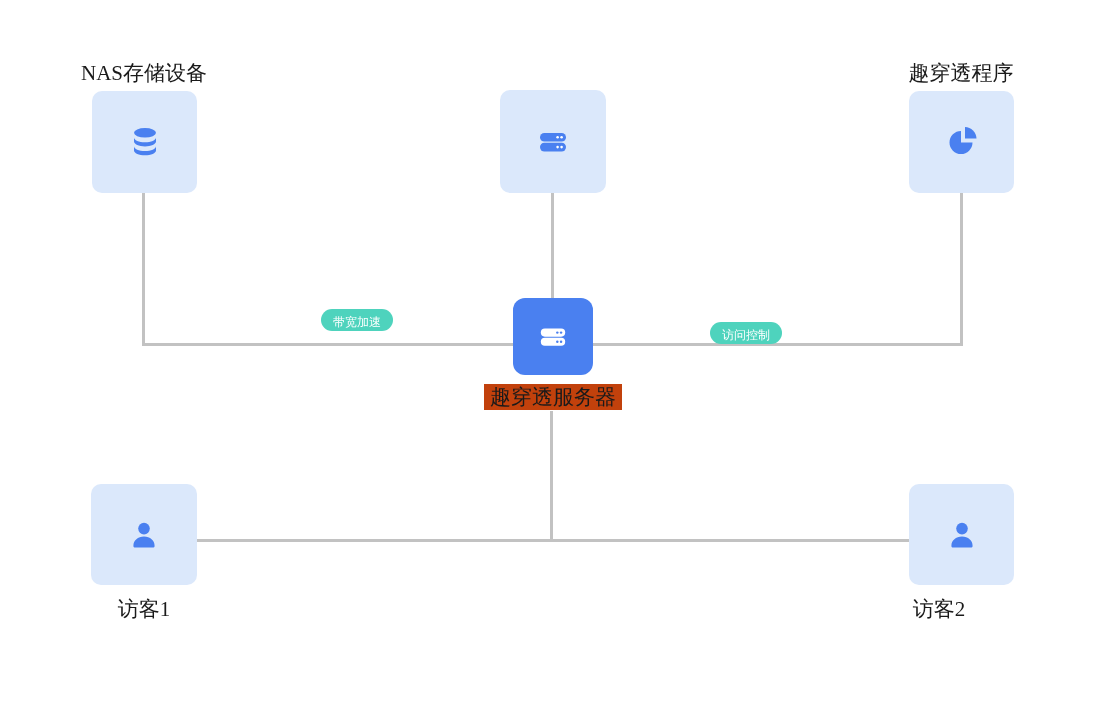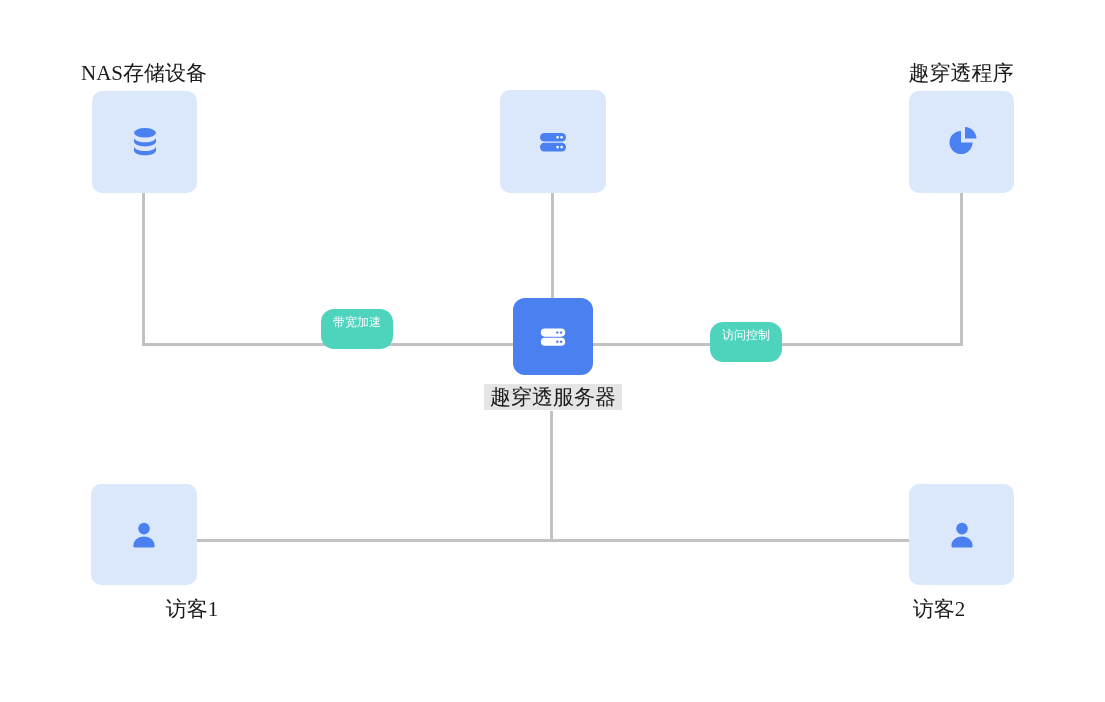--- a/index.html
+++ b/index.html
@@ -23,29 +23,29 @@
   .card.primary{background:#4a80f0;border-radius:12px;}
   .node-label{
     position:absolute;
     transform:translateX(-50%);
     white-space:nowrap;
     font-size:21px;
     line-height:26px;
     text-align:right;
     color:#1a1a1a;
   }
-  .node-label.bg{background:#e5e5e5;padding:0 6px;}
+  .node-label.bg{background:#c2410c;padding:0 6px;}
   .pill{
     position:absolute;
     transform:translateX(-50%);
     background:#4ed3bd;
     color:#ffffff;
     font-size:12px;
     line-height:26px;
-    height:40px;
+    height:22px;
     padding:0 12px;
     border-radius:13px;
     white-space:nowrap;
   }
   svg{display:block;}
 </style>
 </head>
 <body>
 
 <div class="canvas">
@@ -107,21 +107,21 @@
   <div class="node-label bg" style="left:553px;top:384px;">趣穿透服务器</div>
 
   <div class="card" style="left:91px;top:484px;width:106px;height:101px;">
     <svg width="32" height="32" viewBox="0 0 32 32">
       <g fill="#4a80f0">
         <circle cx="16" cy="9.6" r="5.8"></circle>
         <path d="M16 17.6 c-6.1 0 -10.6 3.9 -10.6 9.3 0 1 0.8 1.7 1.8 1.7 h17.6 c1 0 1.8 -0.7 1.8 -1.7 0 -5.4 -4.5 -9.3 -10.6 -9.3 z"></path>
       </g>
     </svg>
   </div>
-  <div class="node-label" style="left:144px;top:596px;margin-left:48px;">访客1</div>
+  <div class="node-label" style="left:144px;top:596px;">访客1</div>
 
   <div class="card" style="left:909px;top:484px;width:105px;height:101px;">
     <svg width="32" height="32" viewBox="0 0 32 32">
       <g fill="#4a80f0">
         <circle cx="16" cy="9.6" r="5.8"></circle>
         <path d="M16 17.6 c-6.1 0 -10.6 3.9 -10.6 9.3 0 1 0.8 1.7 1.8 1.7 h17.6 c1 0 1.8 -0.7 1.8 -1.7 0 -5.4 -4.5 -9.3 -10.6 -9.3 z"></path>
       </g>
     </svg>
   </div>
   <div class="node-label" style="left:939px;top:596px;">访客2</div>

